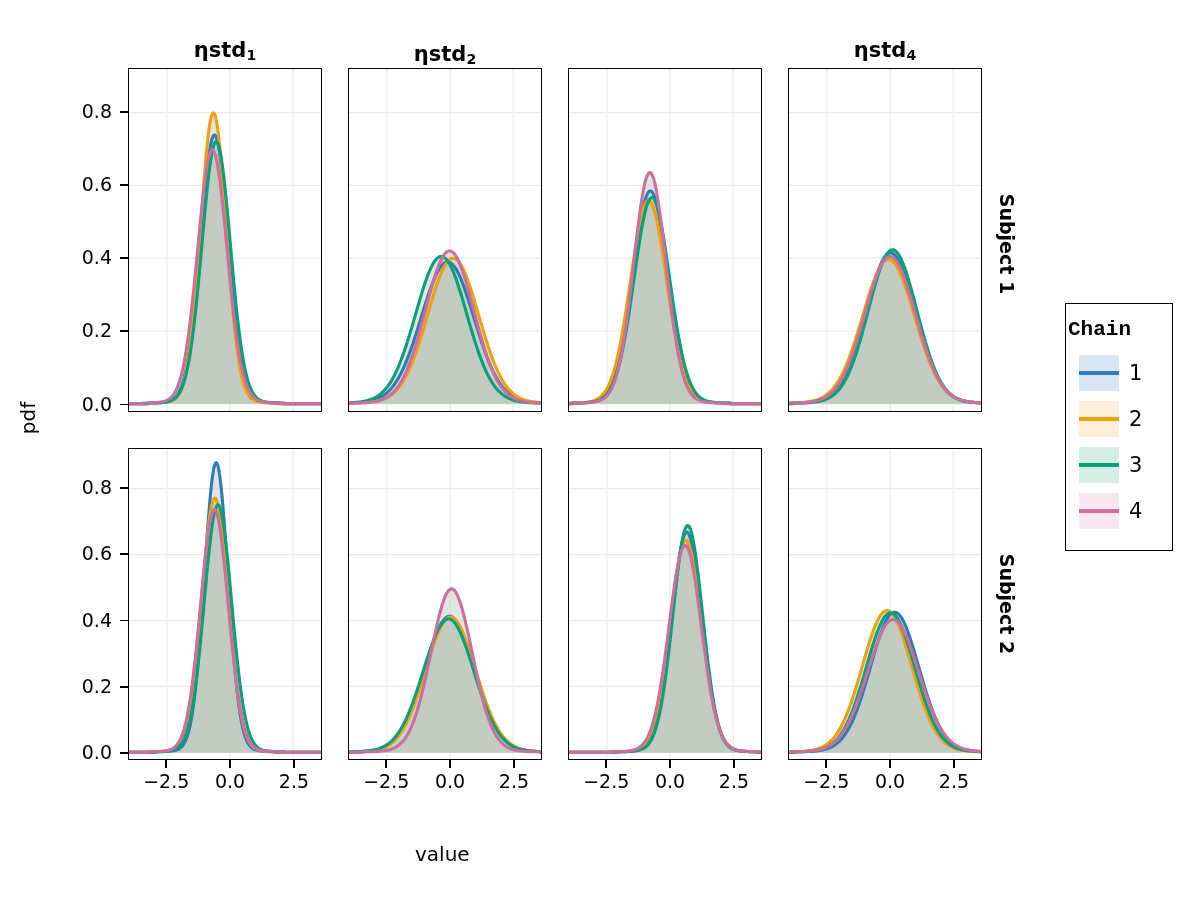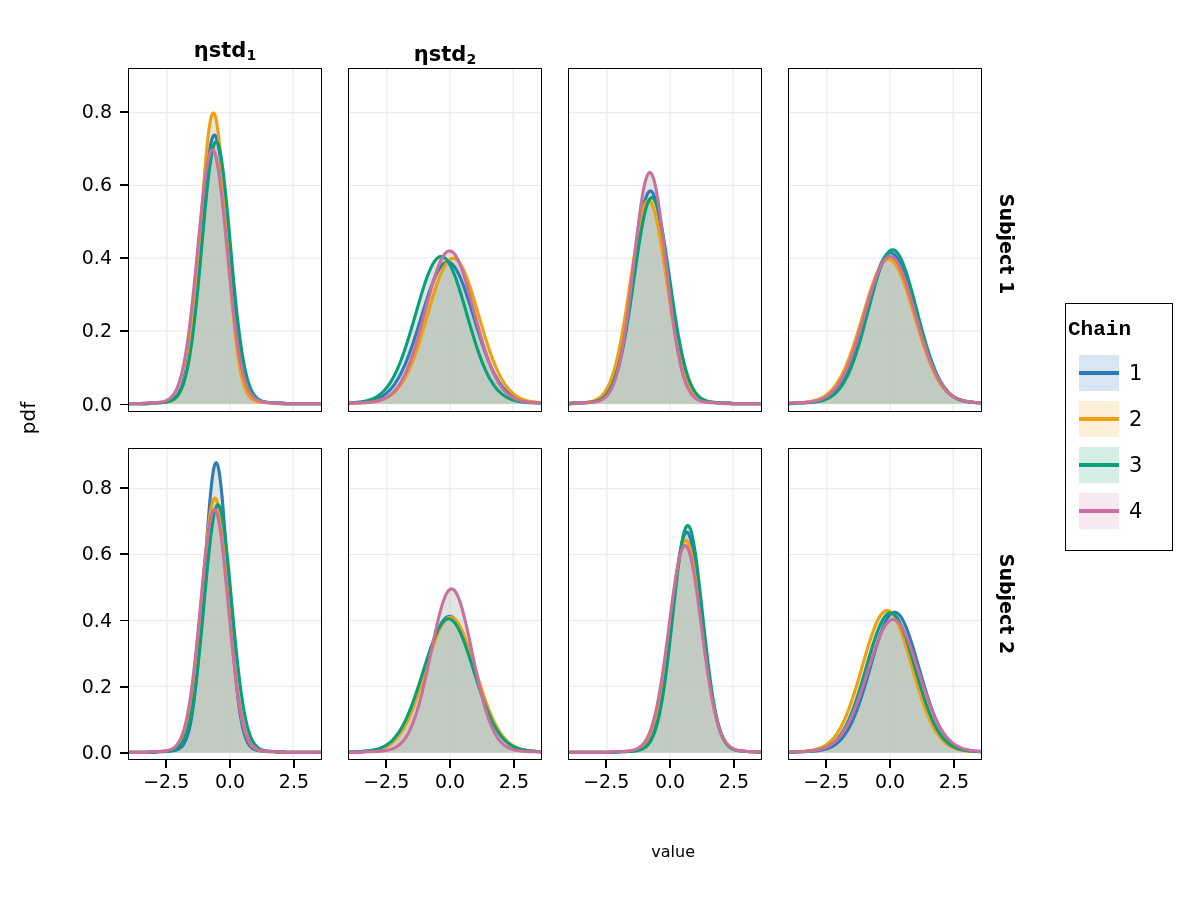--- a/index.html
+++ b/index.html
@@ -26,21 +26,21 @@
   }
   .ytick{
     position:absolute;text-align:right;font-size:19px;color:#000;
     line-height:1;
   }
   .xtick{
     position:absolute;text-align:center;font-size:19px;color:#000;
     line-height:1;
   }
   .axis-title-x{
-    position:absolute;font-size:16px;color:#000;text-align:right;
+    position:absolute;font-size:20px;color:#000;text-align:left;
   }
   .axis-title-y{
     position:absolute;font-size:20px;color:#000;
     transform-origin:center center;transform:rotate(-90deg);
     white-space:nowrap;text-align:center;
   }
 
   
   .panel{
     position:absolute;background:#ffffff;
@@ -67,20 +67,23 @@
 </head>
 <body>
 
 <div id="root">
 
   <div class="strip-top" style="left:128px;top:38px;width:194px;">
     <span>ηstd</span><span class="sub">1</span>
   </div>
   <div class="strip-top" style="left:348px;top:42px;width:194px;">
     <span>ηstd</span><span class="sub">2</span>
+  </div>
+  <div class="strip-top" style="left:788px;top:38px;width:194px;">
+    <span>ηstd</span><span class="sub">4</span>
   </div>
 
   <div class="strip-right" style="left:907px;top:232px;width:200px;height:24px;line-height:24px;">Subject 1</div>
   <div class="strip-right" style="left:907px;top:592px;width:200px;height:24px;line-height:24px;">Subject 2</div>
 
   <div class="axis-title-y" style="left:-12px;top:406px;width:80px;height:24px;line-height:24px;">pdf</div>
 
   <div class="axis-title-x" style="left:415px;top:842px;width:280px;">value</div>
 
   <div class="panel" style="left:128px;top:68px;width:194px;height:344px;">

